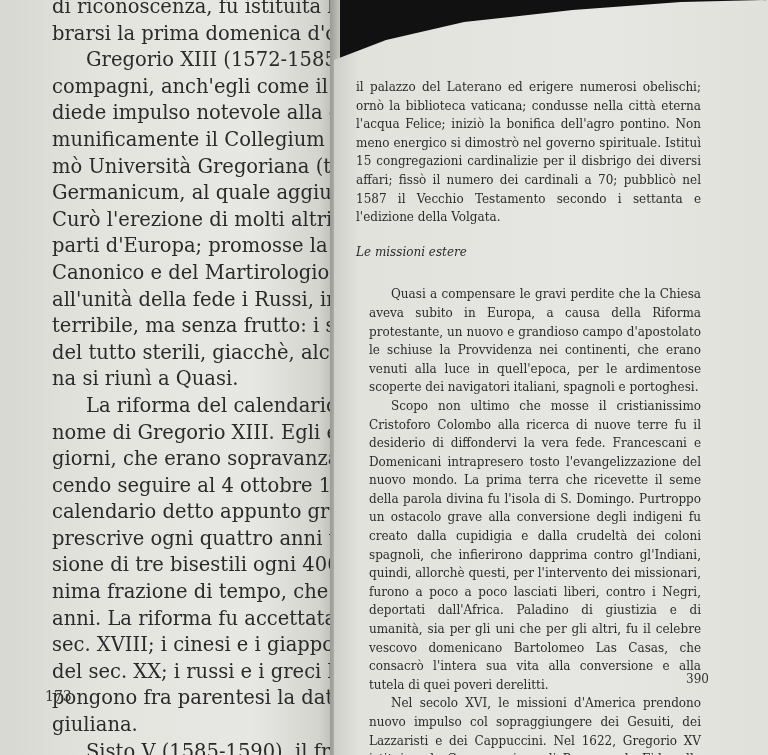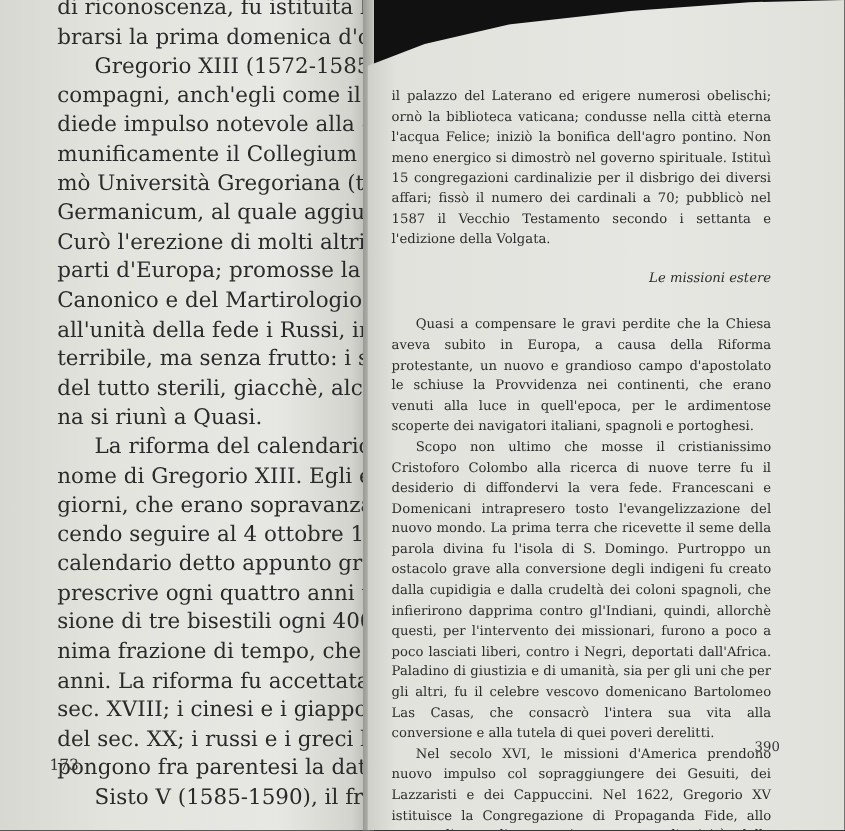--- a/index.html
+++ b/index.html
@@ -17,23 +17,23 @@
       position:absolute; left:334px; top:0; width:434px; height:755px;
       background:linear-gradient(90deg,#cfcfca 0%,#e2e2dd 6%,#e6e6e2 60%,#e1e1dc 100%);
       clip-path:polygon(0 60px, 12% 40px, 30% 22px, 55% 10px, 80% 2px, 100% 0, 100% 100%, 0 100%);
     }
     .page-right .content {
       position:absolute; left:22px; top:78px; width:345px;
       font-size:12px; line-height:18.6px; color:#2b2b2b;
       text-align:justify;
     }
     .page-right p { margin:0; text-indent:0; }
-    .page-right p.indent { text-indent:22px; }
+    .page-right p.indent { text-indent:22px;margin-left:13px; }
     .section-title {
-      text-align:right; font-style:italic; font-size:12px;
+      text-align:left; font-style:italic; font-size:12px;
       margin:16px 0 24px 0 !important;
     }
     .page-num-right {
       position:absolute; left:352px; top:672px; font-size:12px; color:#333;
     }
     
     .page-left {
       position:absolute; left:0; top:0; width:336px; height:755px;
       background:linear-gradient(90deg,#d8d8d3 0%,#e4e4df 30%,#e7e7e3 75%,#d4d4cf 95%,#b8b8b3 100%);
       overflow:hidden;
@@ -80,20 +80,21 @@
       <span class="line">giorni, che erano sopravanzati nel corso dei</span>
       <span class="line">cendo seguire al 4 ottobre 1582 il 15 dello stesso</span>
       <span class="line">calendario detto appunto gregoriano dal suo</span>
       <span class="line">prescrive ogni quattro anni un anno bisestile</span>
       <span class="line">sione di tre bisestili ogni 400 anni. Sopprimendo</span>
       <span class="line">nima frazione di tempo, che formerà un giorno</span>
       <span class="line">anni. La riforma fu accettata dai protestanti</span>
       <span class="line">sec. XVIII; i cinesi e i giapponesi l'accettarono</span>
       <span class="line">del sec. XX; i russi e i greci la rigettano ancora</span>
       <span class="line">pongono fra parentesi la data gregoriana accanto</span>
+      <span class="line">giuliana.</span>
       <span class="line indent">Sisto V (1585-1590), il francescano Felice</span>
     </div>
   <div class="page-num-left">173</div>
 </div>
 
 <div class="gutter"></div>
 
 <div class="page-right">
   <div class="content">
     <p>il palazzo del Laterano ed erigere numerosi obelischi; ornò la biblioteca vaticana; condusse nella città eterna l'acqua Felice; iniziò la bonifica dell'agro pontino. Non meno energico si dimostrò nel governo spirituale. Istituì 15 congregazioni cardinalizie per il disbrigo dei diversi affari; fissò il numero dei cardinali a 70; pubblicò nel 1587 il Vecchio Testamento secondo i settanta e l'edizione della Volgata.</p>

